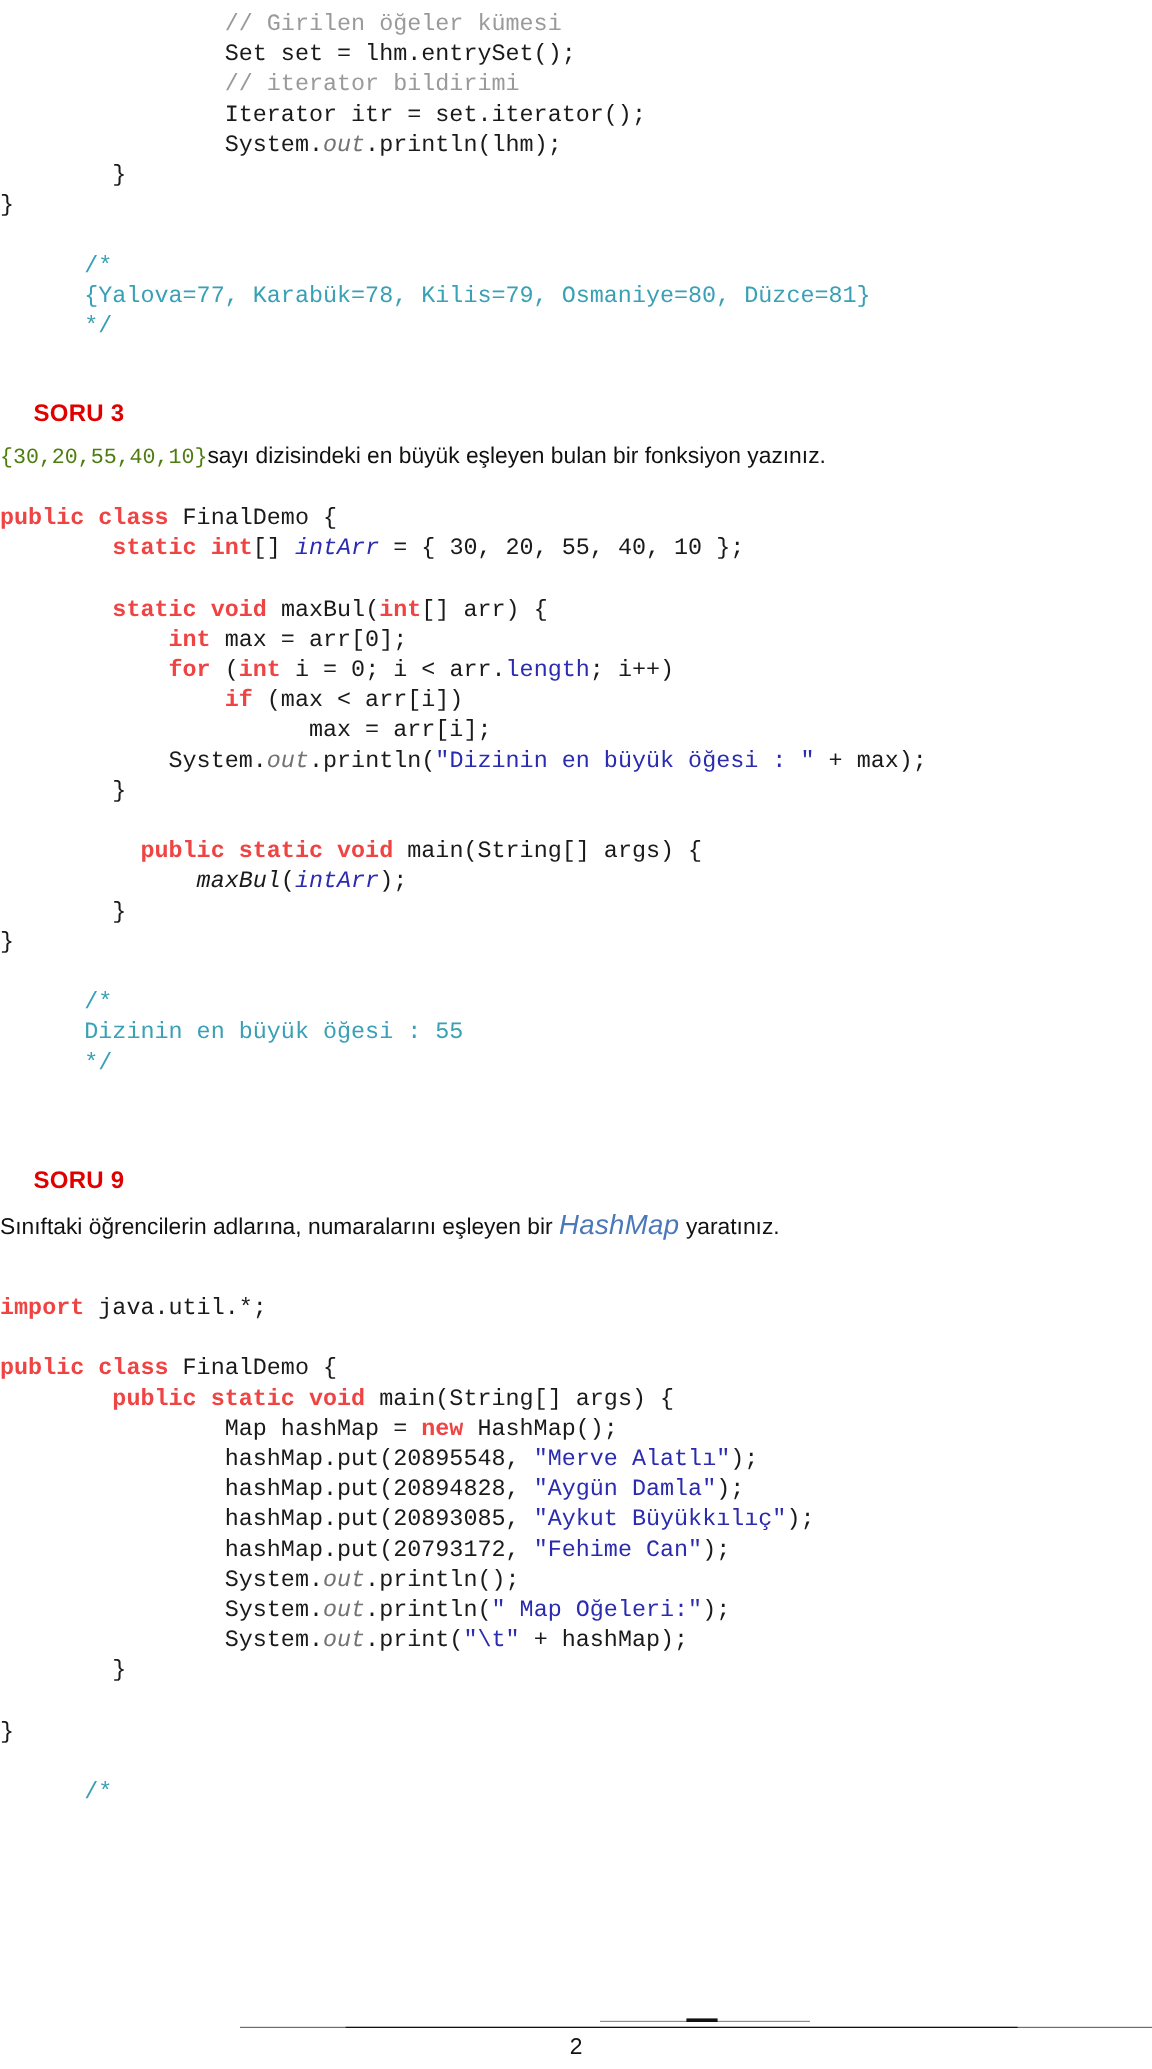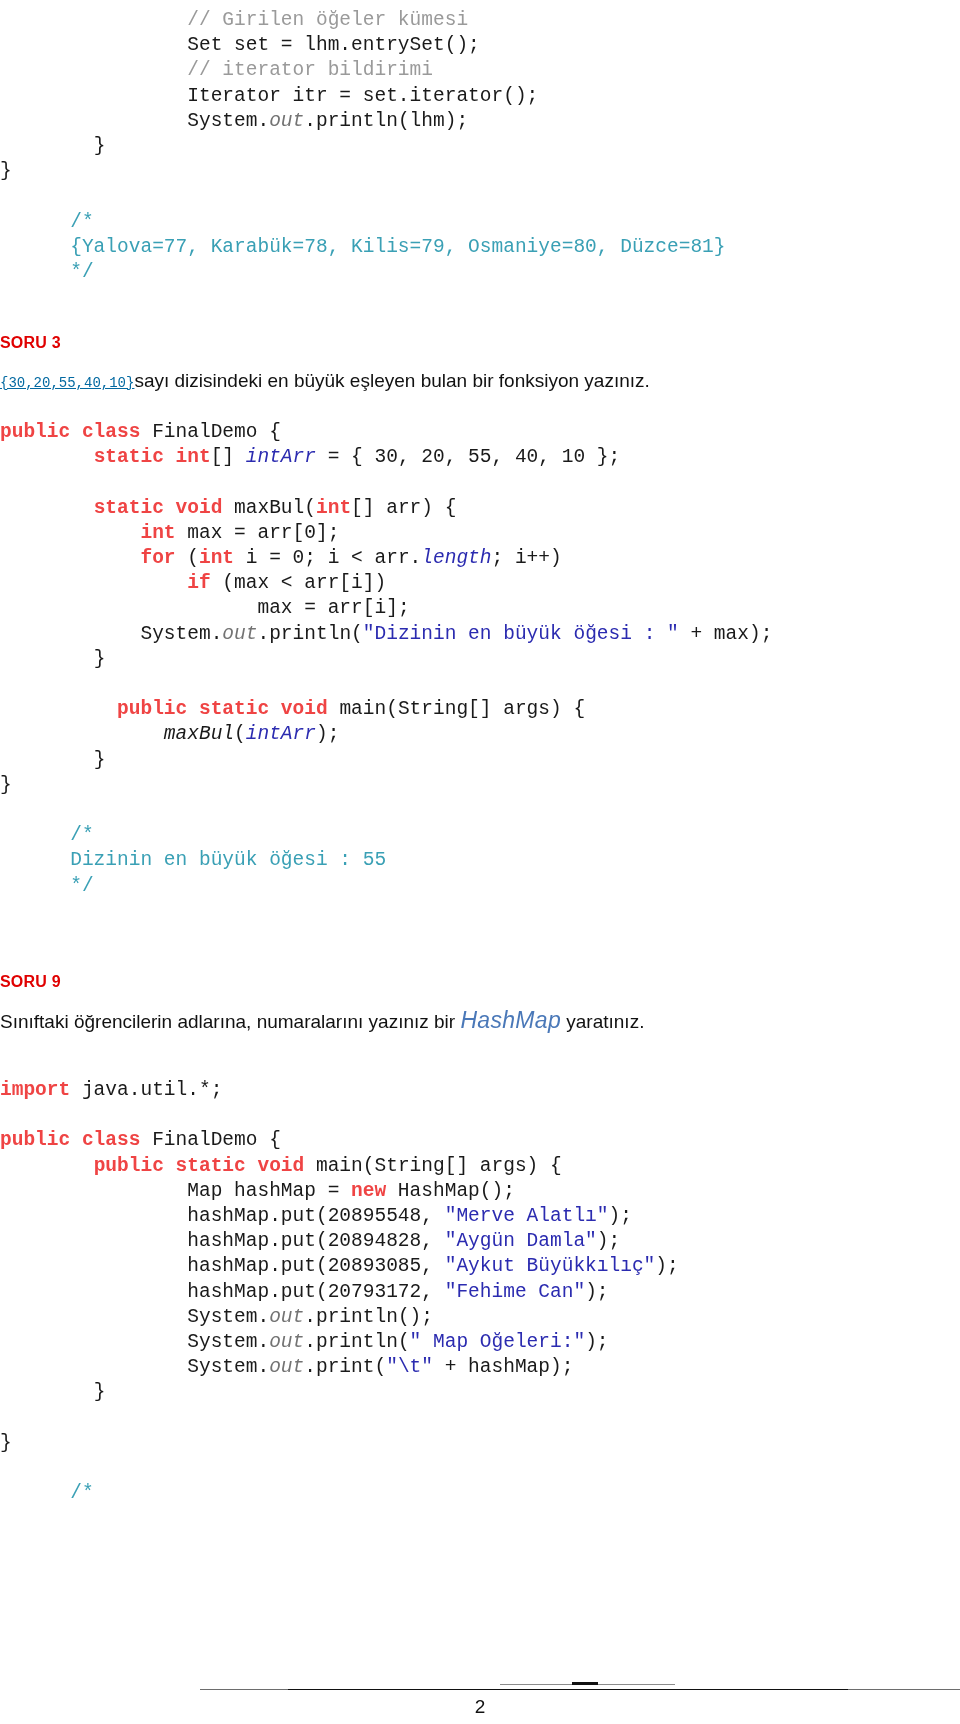--- a/index.html
+++ b/index.html
@@ -36,43 +36,43 @@
     min-height: 25.2px;
   }
 
   
   .kw      { color: #ef4444; font-weight: bold; }   
   .ident   { color: #1a1a1a; }
   .field   { color: #737373; font-style: italic; }  
   .fielda  { color: #2b2bb0; font-style: italic; }  
   .method-i{ color: #1a1a1a; font-style: italic; }  
   .str     { color: #2b2bb0; }                      
-  .member  { color: #2b2bb0; font-style: italic; }                      
+  .member  { color: #2b2bb0; }                      
   .cmt     { color: #3aa0b5; }                      
   .cmtg    { color: #9a9a9a; }                      
 
   
   .soru {
     font-family: "Liberation Sans", sans-serif;
     font-weight: bold;
-    font-size: 16px;
+    font-size: 20px;
     color: #e00000;
     letter-spacing: 0.2px;
+    padding-left: 28px;
   }
   .prose {
     font-family: "Liberation Sans", sans-serif;
     font-size: 19px;
     color: #111111;
     line-height: 26px;
   }
   .prose .mono-inline {
     font-family: "Liberation Mono", "DejaVu Sans Mono", monospace;
-    font-size: 14px;
-    color: #0369a1;
-    text-decoration: underline;
+    font-size: 18px;
+    color: #4d7c0f;
   }
   .prose .hashmap-word {
     font-family: Liberation Sans, sans-serif;
     font-style: italic;
     font-size: 23px;
     color: #4a78b8;
     letter-spacing: 0.3px;
   }
 
   
@@ -131,21 +131,21 @@
 
   <div class="blk prose" style="left:0px; top:368px; width:945px;">
     <span class="mono-inline">{30,20,55,40,10}</span><span>sayı dizisindeki en büyük eşleyen bulan bir fonksiyon yazınız.</span>
   </div>
 
   <div class="blk code" id="soru3-code" style="left:0px; top:420px; width:960px;"><div class="code-line"><span class="kw">public class </span><span class="ident">FinalDemo {</span></div><div class="code-line"><span>&nbsp;&nbsp;&nbsp;&nbsp;&nbsp;&nbsp;&nbsp;&nbsp;</span><span class="kw">static int</span><span class="ident">[] </span><span class="fielda">intArr</span><span class="ident"> = { 30, 20, 55, 40, 10 };</span></div><div class="code-line"><span class="ident"></span></div><div class="code-line"><span>&nbsp;&nbsp;&nbsp;&nbsp;&nbsp;&nbsp;&nbsp;&nbsp;</span><span class="kw">static void </span><span class="ident">maxBul(</span><span class="kw">int</span><span class="ident">[] arr) {</span></div><div class="code-line"><span>&nbsp;&nbsp;&nbsp;&nbsp;&nbsp;&nbsp;&nbsp;&nbsp;&nbsp;&nbsp;&nbsp;&nbsp;</span><span class="kw">int</span><span class="ident"> max = arr[0];</span></div><div class="code-line"><span>&nbsp;&nbsp;&nbsp;&nbsp;&nbsp;&nbsp;&nbsp;&nbsp;&nbsp;&nbsp;&nbsp;&nbsp;</span><span class="kw">for </span><span class="ident">(</span><span class="kw">int</span><span class="ident"> i = 0; i &lt; arr.</span><span class="member">length</span><span class="ident">; i++)</span></div><div class="code-line"><span>&nbsp;&nbsp;&nbsp;&nbsp;&nbsp;&nbsp;&nbsp;&nbsp;&nbsp;&nbsp;&nbsp;&nbsp;&nbsp;&nbsp;&nbsp;&nbsp;</span><span class="kw">if</span><span class="ident"> (max &lt; arr[i])</span></div><div class="code-line"><span>&nbsp;&nbsp;&nbsp;&nbsp;&nbsp;&nbsp;&nbsp;&nbsp;&nbsp;&nbsp;&nbsp;&nbsp;&nbsp;&nbsp;&nbsp;&nbsp;&nbsp;&nbsp;&nbsp;&nbsp;&nbsp;&nbsp;</span><span class="ident">max = arr[i];</span></div><div class="code-line"><span>&nbsp;&nbsp;&nbsp;&nbsp;&nbsp;&nbsp;&nbsp;&nbsp;&nbsp;&nbsp;&nbsp;&nbsp;</span><span class="ident">System.</span><span class="field">out</span><span class="ident">.println(</span><span class="str">"Dizinin en büyük öğesi : "</span><span class="ident"> + max);</span></div><div class="code-line"><span>&nbsp;&nbsp;&nbsp;&nbsp;&nbsp;&nbsp;&nbsp;&nbsp;</span><span class="ident">}</span></div><div class="code-line"><span class="ident"></span></div><div class="code-line"><span>&nbsp;&nbsp;&nbsp;&nbsp;&nbsp;&nbsp;&nbsp;&nbsp;&nbsp;&nbsp;</span><span class="kw">public static void </span><span class="ident">main(String[] args) {</span></div><div class="code-line"><span>&nbsp;&nbsp;&nbsp;&nbsp;&nbsp;&nbsp;&nbsp;&nbsp;&nbsp;&nbsp;&nbsp;&nbsp;&nbsp;&nbsp;</span><span class="method-i">maxBul</span><span class="ident">(</span><span class="fielda">intArr</span><span class="ident">);</span></div><div class="code-line"><span>&nbsp;&nbsp;&nbsp;&nbsp;&nbsp;&nbsp;&nbsp;&nbsp;</span><span class="ident">}</span></div><div class="code-line"><span class="ident">}</span></div><div class="code-line"><span class="ident"></span></div><div class="code-line"><span>&nbsp;&nbsp;&nbsp;&nbsp;&nbsp;&nbsp;</span><span class="cmt">/*</span></div><div class="code-line"><span>&nbsp;&nbsp;&nbsp;&nbsp;&nbsp;&nbsp;</span><span class="cmt">Dizinin en büyük öğesi : 55</span></div><div class="code-line"><span>&nbsp;&nbsp;&nbsp;&nbsp;&nbsp;&nbsp;</span><span class="cmt">*/</span></div></div>
 
   <div class="blk soru" style="left:0px; top:973px;">SORU 9</div>
 
   <div class="blk prose" style="left:0px; top:1007px; width:945px;">
-    <span>Sınıftaki öğrencilerin adlarına, numaralarını yazınız bir </span><span class="hashmap-word">HashMap</span><span> yaratınız.</span>
+    <span>Sınıftaki öğrencilerin adlarına, numaralarını eşleyen bir </span><span class="hashmap-word">HashMap</span><span> yaratınız.</span>
   </div>
 
   <div class="blk code" id="soru4-code" style="left:0px; top:1078px; width:960px;"><div class="code-line"><span class="kw">import </span><span class="ident">java.util.*;</span></div><div class="code-line"><span class="ident"></span></div><div class="code-line"><span class="kw">public class </span><span class="ident">FinalDemo {</span></div><div class="code-line"><span>&nbsp;&nbsp;&nbsp;&nbsp;&nbsp;&nbsp;&nbsp;&nbsp;</span><span class="kw">public static void </span><span class="ident">main(String[] args) {</span></div><div class="code-line"><span>&nbsp;&nbsp;&nbsp;&nbsp;&nbsp;&nbsp;&nbsp;&nbsp;&nbsp;&nbsp;&nbsp;&nbsp;&nbsp;&nbsp;&nbsp;&nbsp;</span><span class="ident">Map hashMap = </span><span class="kw">new</span><span class="ident"> HashMap();</span></div><div class="code-line"><span>&nbsp;&nbsp;&nbsp;&nbsp;&nbsp;&nbsp;&nbsp;&nbsp;&nbsp;&nbsp;&nbsp;&nbsp;&nbsp;&nbsp;&nbsp;&nbsp;</span><span class="ident">hashMap.put(20895548, </span><span class="str">"Merve Alatlı"</span><span class="ident">);</span></div><div class="code-line"><span>&nbsp;&nbsp;&nbsp;&nbsp;&nbsp;&nbsp;&nbsp;&nbsp;&nbsp;&nbsp;&nbsp;&nbsp;&nbsp;&nbsp;&nbsp;&nbsp;</span><span class="ident">hashMap.put(20894828, </span><span class="str">"Aygün Damla"</span><span class="ident">);</span></div><div class="code-line"><span>&nbsp;&nbsp;&nbsp;&nbsp;&nbsp;&nbsp;&nbsp;&nbsp;&nbsp;&nbsp;&nbsp;&nbsp;&nbsp;&nbsp;&nbsp;&nbsp;</span><span class="ident">hashMap.put(20893085, </span><span class="str">"Aykut Büyükkılıç"</span><span class="ident">);</span></div><div class="code-line"><span>&nbsp;&nbsp;&nbsp;&nbsp;&nbsp;&nbsp;&nbsp;&nbsp;&nbsp;&nbsp;&nbsp;&nbsp;&nbsp;&nbsp;&nbsp;&nbsp;</span><span class="ident">hashMap.put(20793172, </span><span class="str">"Fehime Can"</span><span class="ident">);</span></div><div class="code-line"><span>&nbsp;&nbsp;&nbsp;&nbsp;&nbsp;&nbsp;&nbsp;&nbsp;&nbsp;&nbsp;&nbsp;&nbsp;&nbsp;&nbsp;&nbsp;&nbsp;</span><span class="ident">System.</span><span class="field">out</span><span class="ident">.println();</span></div><div class="code-line"><span>&nbsp;&nbsp;&nbsp;&nbsp;&nbsp;&nbsp;&nbsp;&nbsp;&nbsp;&nbsp;&nbsp;&nbsp;&nbsp;&nbsp;&nbsp;&nbsp;</span><span class="ident">System.</span><span class="field">out</span><span class="ident">.println(</span><span class="str">" Map Oğeleri:"</span><span class="ident">);</span></div><div class="code-line"><span>&nbsp;&nbsp;&nbsp;&nbsp;&nbsp;&nbsp;&nbsp;&nbsp;&nbsp;&nbsp;&nbsp;&nbsp;&nbsp;&nbsp;&nbsp;&nbsp;</span><span class="ident">System.</span><span class="field">out</span><span class="ident">.print(</span><span class="str">"\t"</span><span class="ident"> + hashMap);</span></div><div class="code-line"><span>&nbsp;&nbsp;&nbsp;&nbsp;&nbsp;&nbsp;&nbsp;&nbsp;</span><span class="ident">}</span></div><div class="code-line"><span class="ident"></span></div><div class="code-line"><span class="ident">}</span></div><div class="code-line"><span class="ident"></span></div><div class="code-line"><span>&nbsp;&nbsp;&nbsp;&nbsp;&nbsp;&nbsp;</span><span class="cmt">/*</span></div></div>
 
   <div class="footer-rule">
     <div class="rule-main"></div>
     <div class="rule-dark"></div>
     <div class="rule-short"></div>
     <div class="rule-tick"></div>
   </div>

